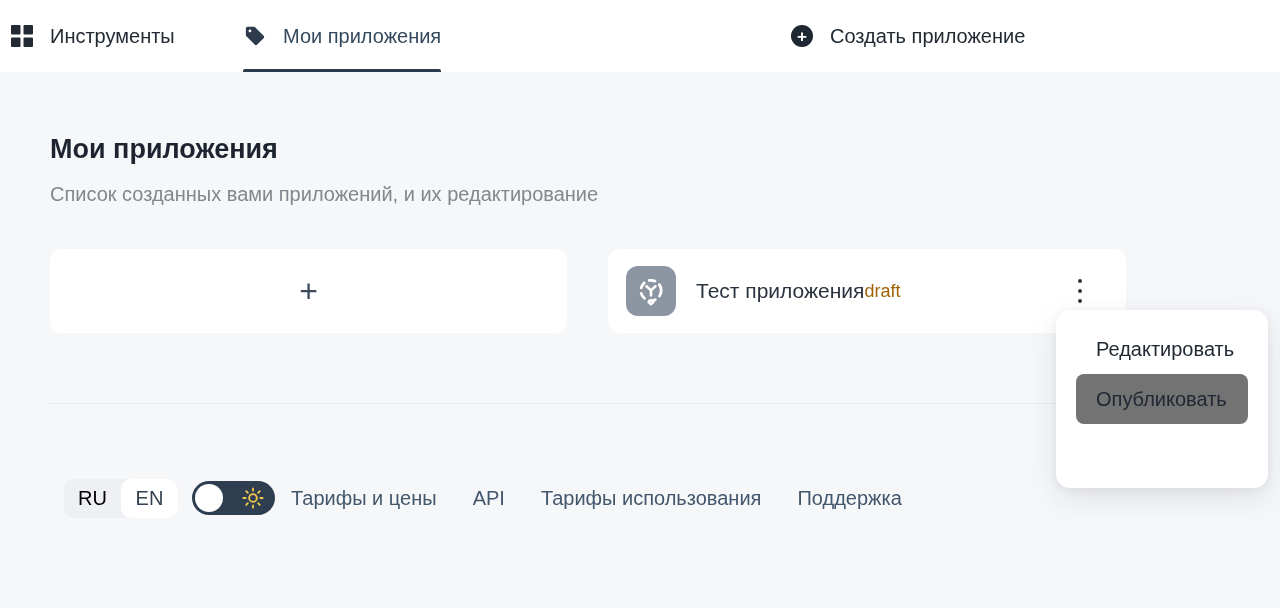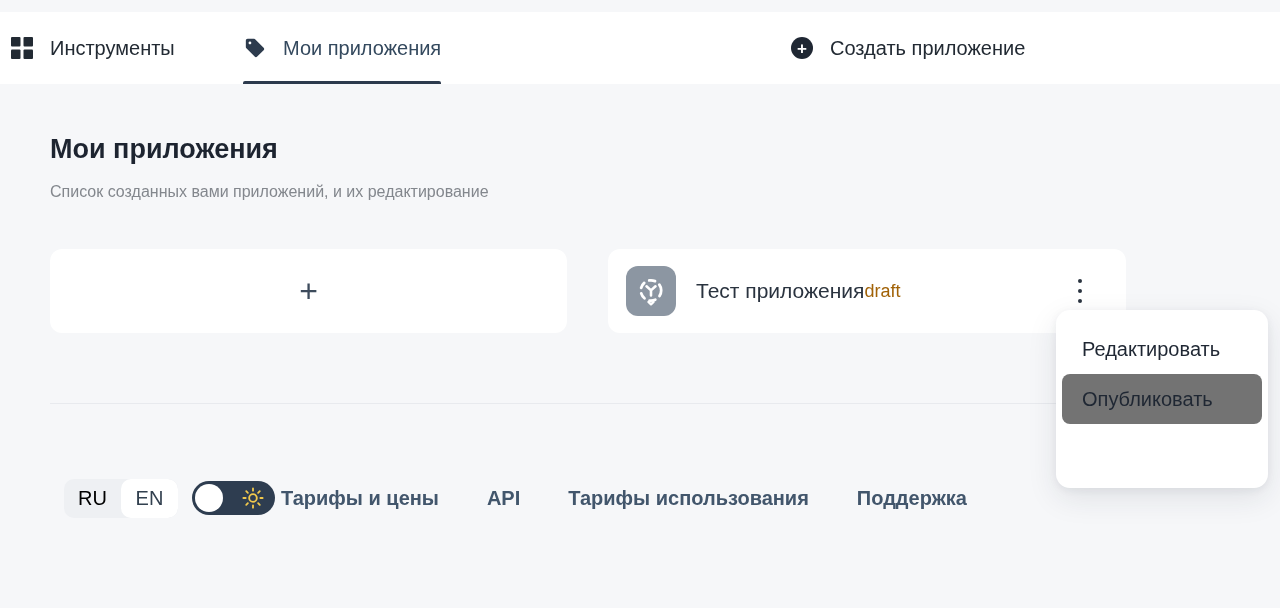--- a/index.html
+++ b/index.html
@@ -1,70 +1,70 @@
 <!DOCTYPE html>
 <html><head>
 <meta charset="utf-8">
 <style>
   * { margin: 0; padding: 0; box-sizing: border-box; }
   html, body { width: 1280px; height: 608px; overflow: hidden; }
   body { font-family: "Liberation Sans", sans-serif; background: #f6f7f9; position: relative; }
 
   
-  .topnav { position: absolute; left: 0; top: 12px; width: 1280px; height: 72px; background: #ffffff; }
+  .topnav { position: absolute; left: 0; top: 0; width: 1280px; height: 72px; background: #ffffff; }
   .tab { position: absolute; top: 0; height: 72px; display: flex; align-items: center; gap: 16px;
          cursor: pointer; color: #222a33; font-size: 20px; font-weight: 500; }
   .tab .ticon { display: flex; align-items: center; justify-content: center; width: 24px; height: 24px; }
   .tab.active { color: #34495e; }
   .tab.active::after { content: ""; position: absolute; left: 0; right: 0; bottom: 0; height: 3px;
                        background: #2c3a4d; border-radius: 2px 2px 0 0; }
   .plus-circle { width: 22px; height: 22px; border-radius: 50%; background: #1f2733; color: #ffffff;
                  display: flex; align-items: center; justify-content: center; font-size: 17px; font-weight: 700; line-height: 1; }
 
   
   .page-title { position: absolute; left: 50px; top: 134px; font-size: 27px; font-weight: 700; color: #1d2430; }
-  .page-subtitle { position: absolute; left: 50px; top: 183px; font-size: 16px; color: #83878d; }
+  .page-subtitle { position: absolute; left: 50px; top: 183px; font-size: 20px; color: #83878d; }
 
   .card { position: absolute; top: 249px; height: 84px; background: #ffffff; border-radius: 12px; }
   .card-add { left: 50px; width: 517px; display: flex; align-items: center; justify-content: center;
               cursor: pointer; color: #3d4b5c; font-size: 32px; font-weight: 300; }
   .card-app { left: 608px; width: 518px; display: flex; align-items: center; padding: 0 18px; cursor: pointer; }
   .app-avatar { width: 50px; height: 50px; border-radius: 12px; background: #8c96a2; flex: 0 0 auto;
                 display: flex; align-items: center; justify-content: center; }
   .app-name { margin-left: 20px; font-size: 21px; color: #2a333f; font-weight: 500; }
   .app-status { font-size: 18px; color: #a16207; }
   .kebab { margin-left: auto; margin-right: 22px; display: flex; flex-direction: column; gap: 6px;
            cursor: pointer; padding: 4px; }
   .kebab i { width: 4px; height: 4px; border-radius: 50%; background: #2b3440; display: block; }
 
   .divider { position: absolute; left: 50px; top: 403px; width: 1180px; height: 1px; background: #e8eaee; }
 
   
   .menu { position: absolute; left: 1056px; top: 310px; width: 212px; height: 178px; background: #ffffff;
           border-radius: 14px; box-shadow: 0 10px 30px rgba(25,35,55,.10), 0 2px 8px rgba(25,35,55,.06);
-          padding: 14px 6px; z-index: 5; }
+          padding: 14px 20px; z-index: 5; }
   .menu-item { height: 50px; display: flex; align-items: center; padding: 0 20px; font-size: 20px;
                color: #1f2733; border-radius: 8px; cursor: pointer; }
   .menu-item.highlighted { background: #737373; }
   .menu-item.danger { color: #d2402c; }
 
   
   .footer { position: absolute; left: 50px; top: 478px; width: 1180px; height: 40px;
             display: flex; align-items: center; }
   .lang-switch { margin-left: 14px; height: 39px; background: #eef0f3; border-radius: 10px;
                  display: flex; align-items: stretch; overflow: hidden; }
   .lang-btn { width: 57px; display: flex; align-items: center; justify-content: center;
               font-size: 20px; cursor: pointer; color: #000000; }
   .lang-btn.selected { background: #ffffff; border-radius: 10px; color: #32404f; }
   .theme-toggle { margin-left: 14px; width: 83px; height: 34px; border-radius: 17px; background: #2e3d50;
                   position: relative; cursor: pointer; display: flex; align-items: center; }
   .theme-knob { position: absolute; left: 3px; top: 3px; width: 28px; height: 28px; border-radius: 50%;
                 background: #ffffff; }
   .theme-sun { position: absolute; right: 11px; top: 6px; }
-  .flinks { display: flex; align-items: center; margin-left: 6px; gap: 48px; font-weight: bold; }
+  .flinks { display: flex; align-items: center; margin-left: 16px; gap: 36px; }
   .flink { font-size: 20px; color: #42566c; cursor: pointer; white-space: nowrap; }
 </style>
 </head>
 <body>
 
 <div>
 
   <header class="topnav">
     <div class="tab" style="left:10px;">
       <span class="ticon">

